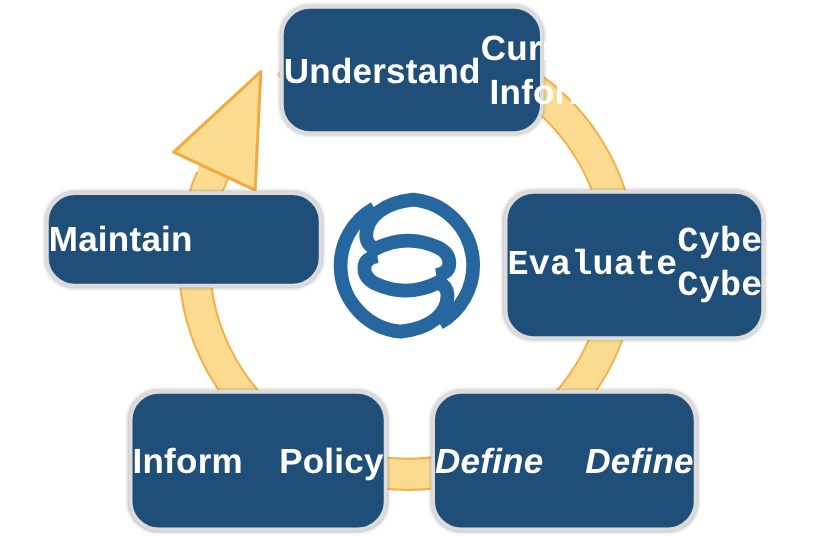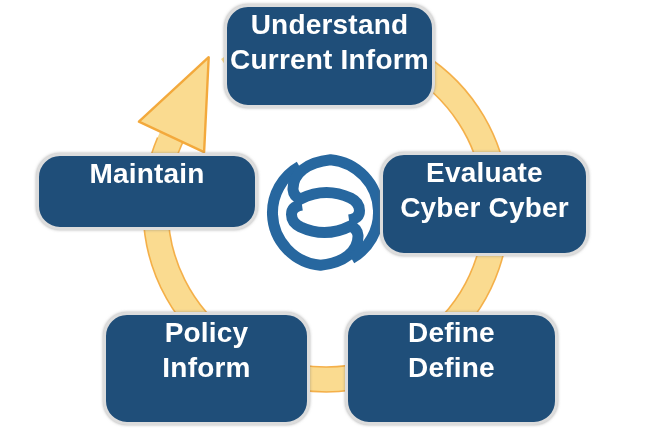--- a/index.html
+++ b/index.html
@@ -13,30 +13,30 @@
   .ring-svg,.logo-svg{position:absolute;pointer-events:none;}
   .ring-svg{left:0;top:0;}
   .logo-svg{left:265px;top:152px;}
   .step-box{
     position:absolute;
     box-sizing:border-box;
     background:#1F4E79;
     border:3px solid #DCDCDC;
     border-radius:24px;
     box-shadow:0 0 3px rgba(110,110,110,.55);
-    display:flex;flex-direction:column;align-items:center;justify-content:flex-start;
+    display:flex;align-items:center;justify-content:space-between;
     color:#ffffff;
     font-weight:bold;
     font-size:28px;line-height:35px;
     text-align:center;
     letter-spacing:.2px;
   }
   .box-top{left:224px;top:4px;width:211px;height:104px;}
-  .box-right{left:380px;top:152px;width:209px;height:104px;}
-  .box-bottom-right{left:345px;top:312px;width:213px;height:113px;}
+  .box-right{left:403px;top:152px;width:209px;height:120px;font-family:Liberation Mono, monospace;}
+  .box-bottom-right{left:345px;top:312px;width:213px;height:113px;font-style:italic;}
   .box-bottom-left{left:103px;top:312px;width:207px;height:113px;}
   .box-left{left:36px;top:153px;width:222px;height:77px;}
 </style>
 </head>
 <body>
 
 <div class="stage">
 
   <svg class="ring-svg" width="654" height="429" viewBox="0 0 654 429">
 
@@ -68,21 +68,21 @@
     <span>Evaluate</span>
     <span>Cyber Cyber</span>
   </div>
 
   <div class="step-box box-bottom-right">
     <span>Define</span>
     <span>Define</span>
   </div>
 
   <div class="step-box box-bottom-left">
+    <span>Inform</span>
     <span>Policy</span>
-    <span>Inform</span>
   </div>
 
   <div class="step-box box-left">
     <span>Maintain</span>
   </div>
 
 </div>
 
 </body></html>

